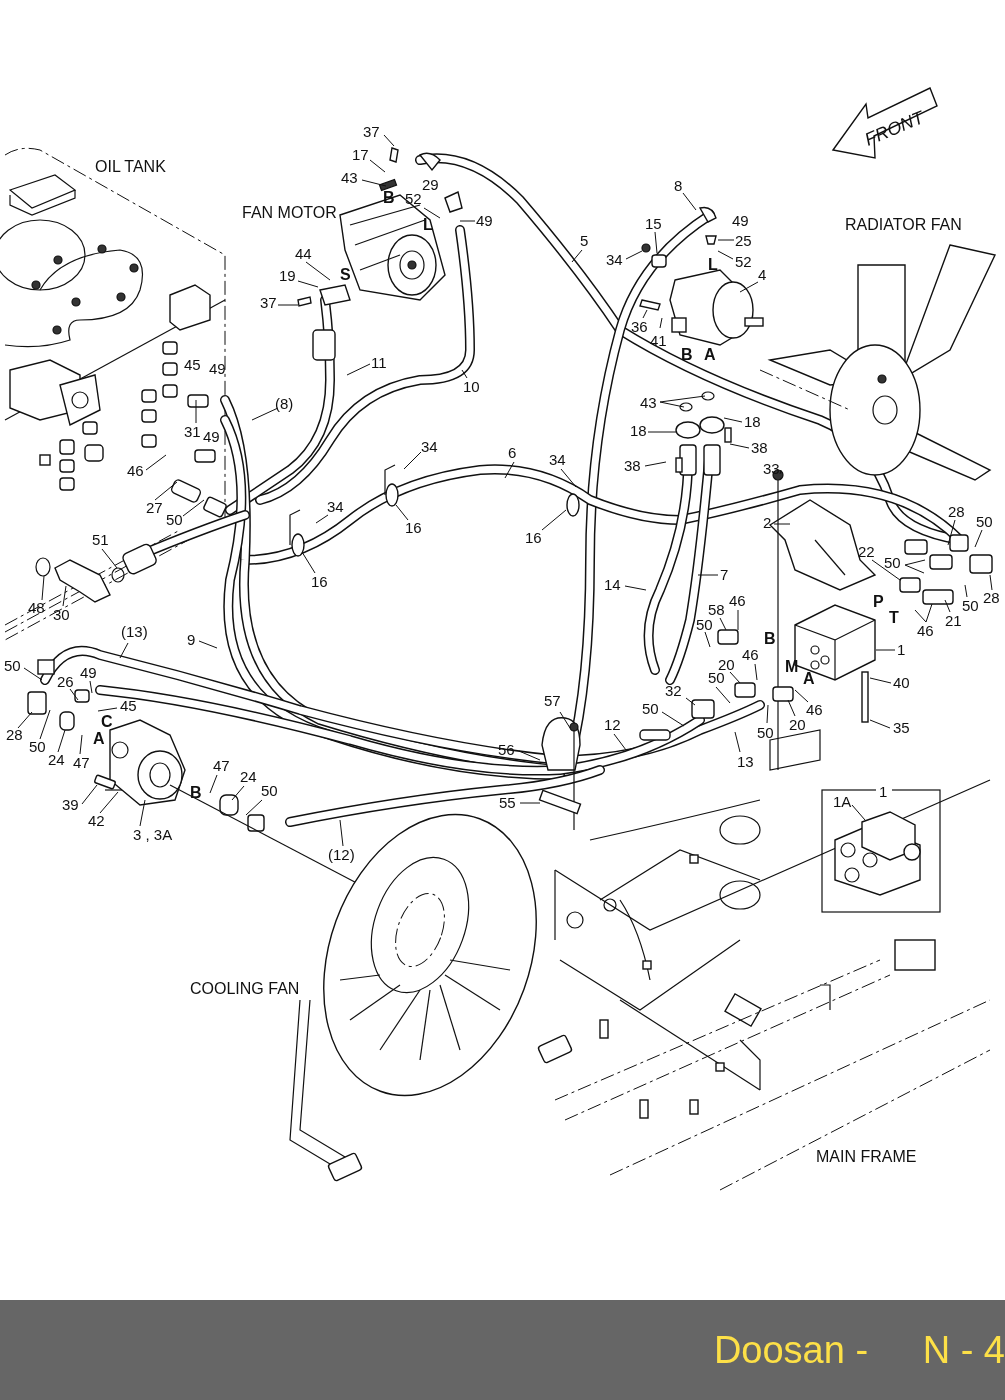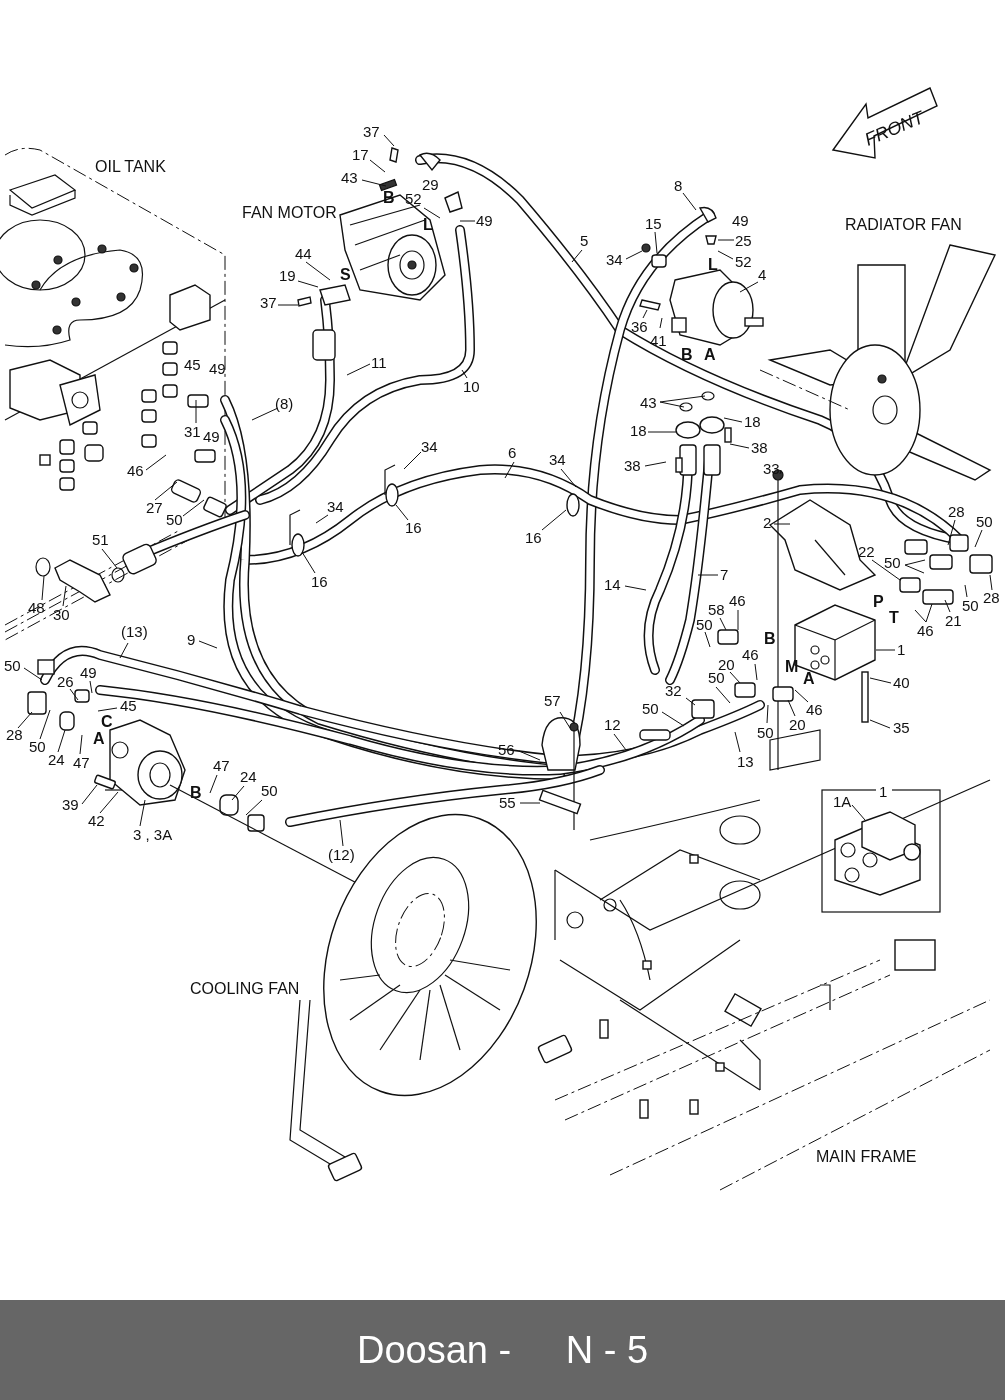--- a/index.html
+++ b/index.html
@@ -11,22 +11,22 @@
   .port { font-size: 16px; font-weight: bold; }
   .section { font-size: 16px; }
   .lead { stroke: #111; stroke-width: 1; fill: none; }
   .hose { stroke: #111; stroke-width: 10; fill: none; stroke-linecap: round; }
   .hose-in { stroke: #fff; stroke-width: 7; fill: none; stroke-linecap: round; }
   .thin { stroke: #111; stroke-width: 1.2; fill: none; }
   .dash { stroke: #111; stroke-width: 1; fill: none; stroke-dasharray: 14 4 3 4; }
   .part { stroke: #111; stroke-width: 1.4; fill: #fff; }
   .part-dark { stroke: #111; stroke-width: 1.2; fill: #333; }
   #footer { position: absolute; left: 0; top: 1300px; width: 1005px; height: 100px;
-            background: #666666; color: #ffffff; display: flex; align-items: center;
-            justify-content: center; font-size: 38px; letter-spacing: 0; }
+            background: #666666; color: #fde047; display: flex; align-items: center;
+            justify-content: flex-end; font-size: 38px; letter-spacing: 0; }
   #footer .gap { display: inline-block; width: 44px; }
 </style>
 </head>
 <body>
 
 <svg id="diagram" viewBox="0 0 1005 1300" xmlns="http://www.w3.org/2000/svg">
 
   <g>
     <path class="dash" d="M5 155 Q20 145 40 150 L225 255 L225 520 L5 640"></path>
     <path class="thin" d="M5 420 L225 300"></path>
@@ -495,14 +495,14 @@
     <path class="lead" d="M343 846 L340 820"></path>
     <text class="callout" x="879" y="797">1</text>
     <text class="callout" x="833" y="807">1A</text>
   </g>
 </svg>
 
 <div id="footer">
   <span>Doosan</span>
   <span style="white-space:pre"> - </span>
   <span class="gap"></span>
-  <span>N - 5</span>
+  <span>N - 4</span>
 </div>
 
 </body></html>

